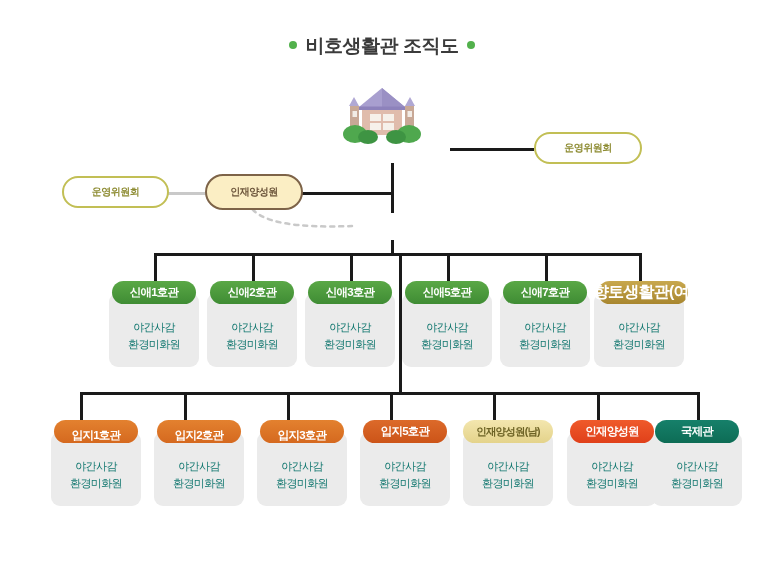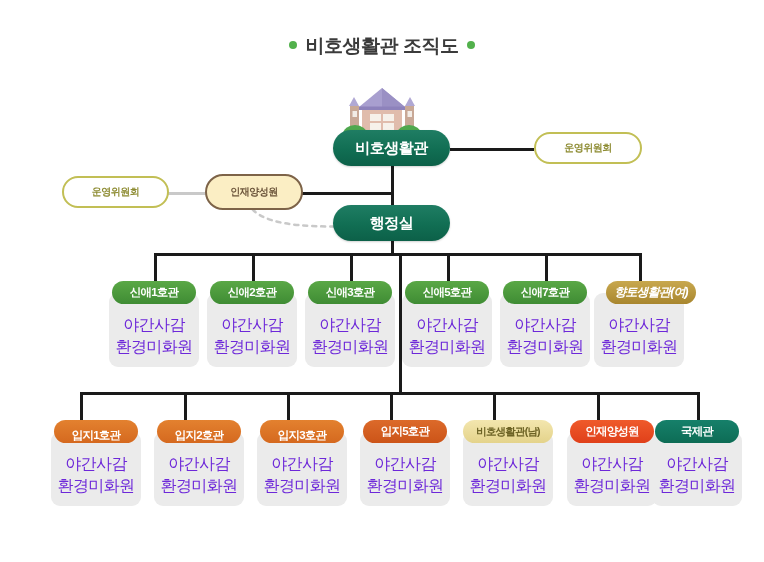--- a/index.html
+++ b/index.html
@@ -70,21 +70,21 @@
   .card{position:absolute;width:90px;}
   .card .body{
     position:absolute;left:0;top:12px;width:90px;height:74px;
     background:#ebebeb;border-radius:9px;
     box-sizing:border-box;
     display:flex;flex-direction:column;align-items:center;justify-content:center;
     gap:6px;
     padding-top:12px;
   }
   .card .body .role{
-    font-size:16px;color:#6d28d9;letter-spacing:-0.6px;line-height:1;
+    font-size:11px;color:#0f766e;letter-spacing:-0.6px;line-height:1;
   }
   .card .head{
     position:absolute;left:3px;top:0;width:84px;height:23px;
     border-radius:999px;
     display:flex;align-items:center;justify-content:center;
     font-size:11.5px;font-weight:bold;letter-spacing:-0.8px;
     color:#ffffff;
     box-sizing:border-box;
     white-space:nowrap;
     z-index:2;
@@ -161,39 +161,33 @@
 
   <div class="ln h" style="left:80px;top:392px;width:620px;"></div>
   <div class="ln v" style="left:80px;top:392px;height:28px;"></div>
   <div class="ln v" style="left:184px;top:392px;height:28px;"></div>
   <div class="ln v" style="left:287px;top:392px;height:28px;"></div>
   <div class="ln v" style="left:390px;top:392px;height:28px;"></div>
   <div class="ln v" style="left:493px;top:392px;height:28px;"></div>
   <div class="ln v" style="left:597px;top:392px;height:28px;"></div>
   <div class="ln v" style="left:697px;top:392px;height:28px;"></div>
 
-  <div class="pill pill-main" style="left:333px;top:130px;width:117px;height:36px;font-size:15px;">
-    <span>비호생활관</span>
-  </div>
 
   <div class="pill pill-comm" style="left:534px;top:132px;width:108px;height:32px;">
     <span>운영위원회</span>
   </div>
 
   <div class="pill pill-comm" style="left:62px;top:176px;width:107px;height:32px;">
     <span>운영위원회</span>
   </div>
 
   <div class="pill pill-talent" style="left:205px;top:174px;width:98px;height:36px;">
     <span>인재양성원</span>
   </div>
 
-  <div class="pill pill-admin" style="left:333px;top:205px;width:117px;height:36px;font-size:15px;">
-    <span>행정실</span>
-  </div>
 
   <div class="card" style="left:109px;top:281px;">
     <div class="body">
       <span class="role">야간사감</span>
       <span class="role">환경미화원</span>
     </div>
     <div class="head green">
       <span>신애1호관</span>
     </div>
   </div>
@@ -236,21 +230,21 @@
     <div class="head green">
       <span>신애7호관</span>
     </div>
   </div>
 
   <div class="card" style="left:594px;top:281px;">
     <div class="body">
       <span class="role">야간사감</span>
       <span class="role">환경미화원</span>
     </div>
-    <div class="head gold" style="left:12px;width:90px;font-size:12px;font-style:italic;">
+    <div class="head gold" style="left:4px;width:90px;font-size:16px;">
       <span>향토생활관(여)</span>
     </div>
   </div>
 
   <div class="card" style="left:51px;top:420px;">
     <div class="body">
       <span class="role">야간사감</span>
       <span class="role">환경미화원</span>
     </div>
     <div class="head orange">
@@ -287,21 +281,21 @@
       <span>입지5호관</span>
     </div>
   </div>
 
   <div class="card" style="left:463px;top:420px;">
     <div class="body">
       <span class="role">야간사감</span>
       <span class="role">환경미화원</span>
     </div>
     <div class="head cream" style="left:0;width:90px;font-size:10.5px;">
-      <span>비호생활관(남)</span>
+      <span>인재양성원(남)</span>
     </div>
   </div>
 
   <div class="card" style="left:567px;top:420px;">
     <div class="body">
       <span class="role">야간사감</span>
       <span class="role">환경미화원</span>
     </div>
     <div class="head red">
       <span>인재양성원</span>

